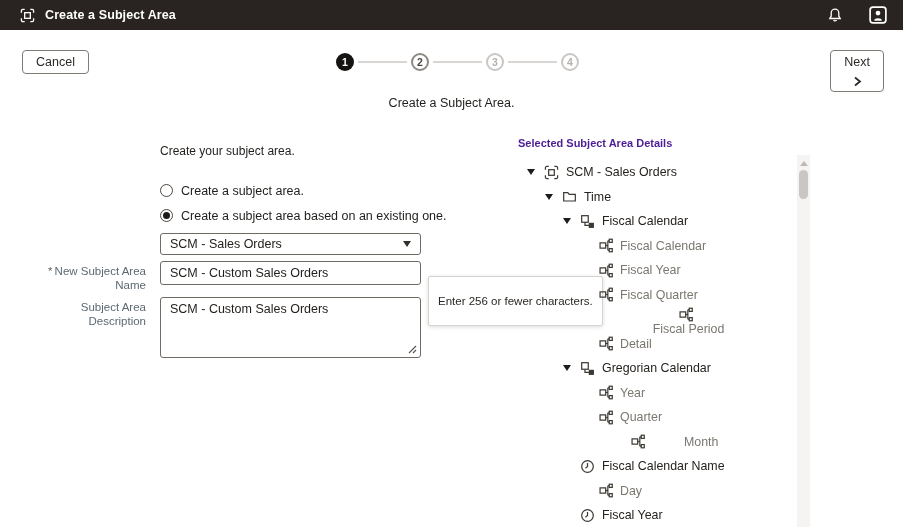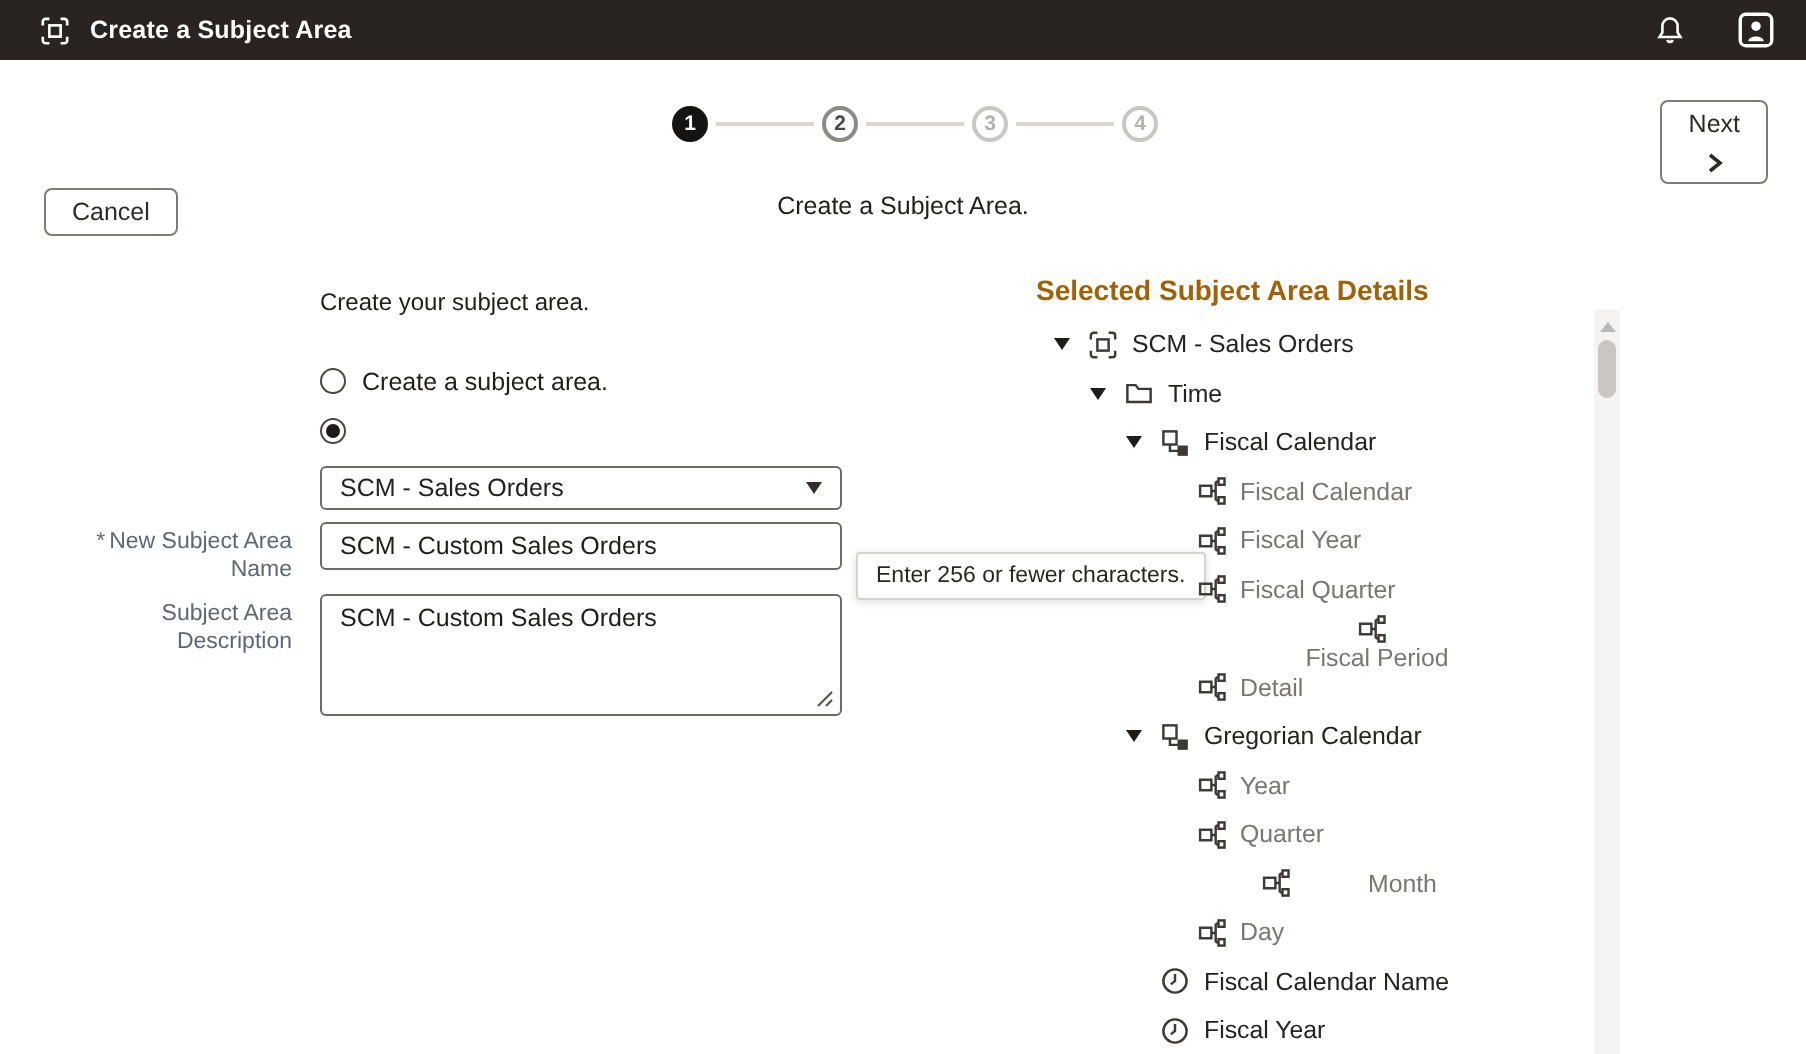--- a/index.html
+++ b/index.html
@@ -19,21 +19,21 @@
   .titlebar .app-title{ margin-left:10px; font-size:12.5px; font-weight:700; letter-spacing:.1px; }
   .titlebar .tb-spacer{ flex:1; }
   .titlebar .bell{ display:flex; margin-right:26px; cursor:pointer; }
   .titlebar .avatar{ display:flex; margin-right:4px; cursor:pointer; }
   
   .btn{
     position:absolute; background:#fff; border:1px solid #807b75; border-radius:4px;
     font-family:"Liberation Sans",sans-serif; font-size:12.5px; color:#2e2b27;
     padding:4px 13px; cursor:pointer; display:flex; align-items:center; gap:7px;
   }
-  .btn-cancel{ left:22px; top:50px;margin-top:44px; }
+  .btn-cancel{ left:22px; top:50px; }
   .btn-next{ right:19px; top:50px; font-weight:400;flex-direction:column; }
   .btn-next svg{ display:block; }
   
   .stepper{ position:absolute; left:336px; top:53px; display:flex; align-items:center; }
   .step{
     width:18px; height:18px; border-radius:50%; flex:none;
     display:flex; align-items:center; justify-content:center;
     font-size:10.5px; font-weight:700; cursor:pointer;
   }
   .step.current{ background:var(--accent-dark,#161412); color:#fff; }
@@ -69,30 +69,30 @@
   .req-asterisk{ color:#6e6862; margin-right:2px; }
   .text-input{
     position:absolute; left:160px; top:261px; width:261px; height:24px;
     border:1px solid var(--input-border,#6f6a64); border-radius:3px; background:#fff;
     display:flex; align-items:center; padding:0 9px; font-size:12.5px; color:#211e1b;
   }
   .tooltip{
     position:absolute; left:428px; top:276px; background:#fff;
     border:1px solid var(--tooltip-border,#d6d2ce); border-radius:2px;
     box-shadow:0 1px 4px rgba(0,0,0,.14);
-    padding:5px 9px; font-size:11.5px; color:#2b2824; white-space:nowrap;
+    padding:18px 9px; font-size:11.5px; color:#2b2824; white-space:nowrap;
   }
   .textarea-box{
     position:absolute; left:160px; top:297px; width:261px; height:61px;
     border:1px solid var(--input-border,#6f6a64); border-radius:3px; background:#fff;
     padding:4px 9px; font-size:12.5px; color:#211e1b;
   }
   .resize-handle{ position:absolute; right:3px; bottom:3px; }
   
-  .tree-title{ position:absolute; left:518px; top:137px; font-size:14px; font-weight:700; color:#a16207; }
+  .tree-title{ position:absolute; left:518px; top:137px; font-size:11px; font-weight:700; color:#4c1d95; }
   .tree{ position:absolute; left:518px; top:160px; width:278px; }
   .tree-row{ display:flex; align-items:center; height:24.5px; font-size:12.4px; cursor:pointer; }
   .tree-row .arrow-slot{ width:17px; flex:none; display:flex; align-items:center; }
   .tree-row .tri{ width:0; height:0; border-left:4.5px solid transparent; border-right:4.5px solid transparent; border-top:6px solid #1e1b18; }
   .tree-row .icon-slot{ width:22px; flex:none; display:flex; align-items:center; }
   .tree-row .lbl{ color:#26231f; white-space:nowrap; }
   .tree-row.muted .lbl{ color:var(--muted-text,#7b7770); }
   
   .scrollbar{ position:absolute; left:797px; top:155px; width:13px; height:372px; background:var(--scroll-track,#f5f4f2); }
   .scroll-up{ position:absolute; top:6px; left:2.5px; width:0; height:0;
@@ -152,20 +152,21 @@
 <div class="form-heading">Create your subject area.</div>
 <div class="radio-group" id="radios">
     <div class="radio-row">
       <span class="radio-circle"></span>
      <span class="radio-label">Create a subject area.</span>
     </div>
     <div class="radio-row selected">
       <span class="radio-circle">
         <span class="dot"></span>
       </span>
+     <span class="radio-label">Create a subject area based on an existing one.</span>
     </div>
   </div>
 
 <div class="select-box">
   <span>SCM - Sales Orders</span>
   <span class="sel-spacer"></span>
   <span class="caret-down"></span>
 </div>
 
 <div class="field-label label-name">
@@ -352,44 +353,44 @@
           <path d="M8.2 8 h2.3"></path>
      <path d="M10.5 3 V13"></path>
           <path d="M10.5 3 H12"></path>
           <path d="M10.5 13 H12"></path>
      <rect x="12" y="1.3" width="3.2" height="3.4"></rect>
           <rect x="12" y="11.3" width="3.2" height="3.4"></rect>
         </svg>
       </span>
       <span class="lbl">Month</span>
     </div>
-    <div class="tree-row muted" style="padding-left: 63px;">
-      <span class="arrow-slot"></span>
-      <span class="icon-slot">
-        <svg width="15" height="15" viewBox="0 0 16 16" fill="none" stroke="#3d3934" stroke-width="1.3">
-     <rect x="2.2" y="5.2" width="6" height="5.6"></rect>
-          <path d="M8.2 8 h2.3"></path>
-     <path d="M10.5 3 V13"></path>
-          <path d="M10.5 3 H12"></path>
-          <path d="M10.5 13 H12"></path>
-     <rect x="12" y="1.3" width="3.2" height="3.4"></rect>
-          <rect x="12" y="11.3" width="3.2" height="3.4"></rect>
-        </svg>
-      </span>
-      <span class="lbl">Day</span>
-    </div>
     <div class="tree-row" style="padding-left: 45px;">
       <span class="arrow-slot"></span>
       <span class="icon-slot">
         <svg width="15" height="15" viewBox="0 0 16 16" fill="none" stroke="#3d3934" stroke-width="1.3">
      <circle cx="8" cy="8" r="6.2"></circle>
           <path d="M8 4.3 V8 L5.8 9.8"></path>
         </svg>
       </span>
       <span class="lbl">Fiscal Calendar Name</span>
+    </div>
+    <div class="tree-row muted" style="padding-left: 63px;">
+      <span class="arrow-slot"></span>
+      <span class="icon-slot">
+        <svg width="15" height="15" viewBox="0 0 16 16" fill="none" stroke="#3d3934" stroke-width="1.3">
+     <rect x="2.2" y="5.2" width="6" height="5.6"></rect>
+          <path d="M8.2 8 h2.3"></path>
+     <path d="M10.5 3 V13"></path>
+          <path d="M10.5 3 H12"></path>
+          <path d="M10.5 13 H12"></path>
+     <rect x="12" y="1.3" width="3.2" height="3.4"></rect>
+          <rect x="12" y="11.3" width="3.2" height="3.4"></rect>
+        </svg>
+      </span>
+      <span class="lbl">Day</span>
     </div>
     <div class="tree-row" style="padding-left: 45px;">
       <span class="arrow-slot"></span>
       <span class="icon-slot">
         <svg width="15" height="15" viewBox="0 0 16 16" fill="none" stroke="#3d3934" stroke-width="1.3">
      <circle cx="8" cy="8" r="6.2"></circle>
           <path d="M8 4.3 V8 L5.8 9.8"></path>
         </svg>
       </span>
       <span class="lbl">Fiscal Year</span>

